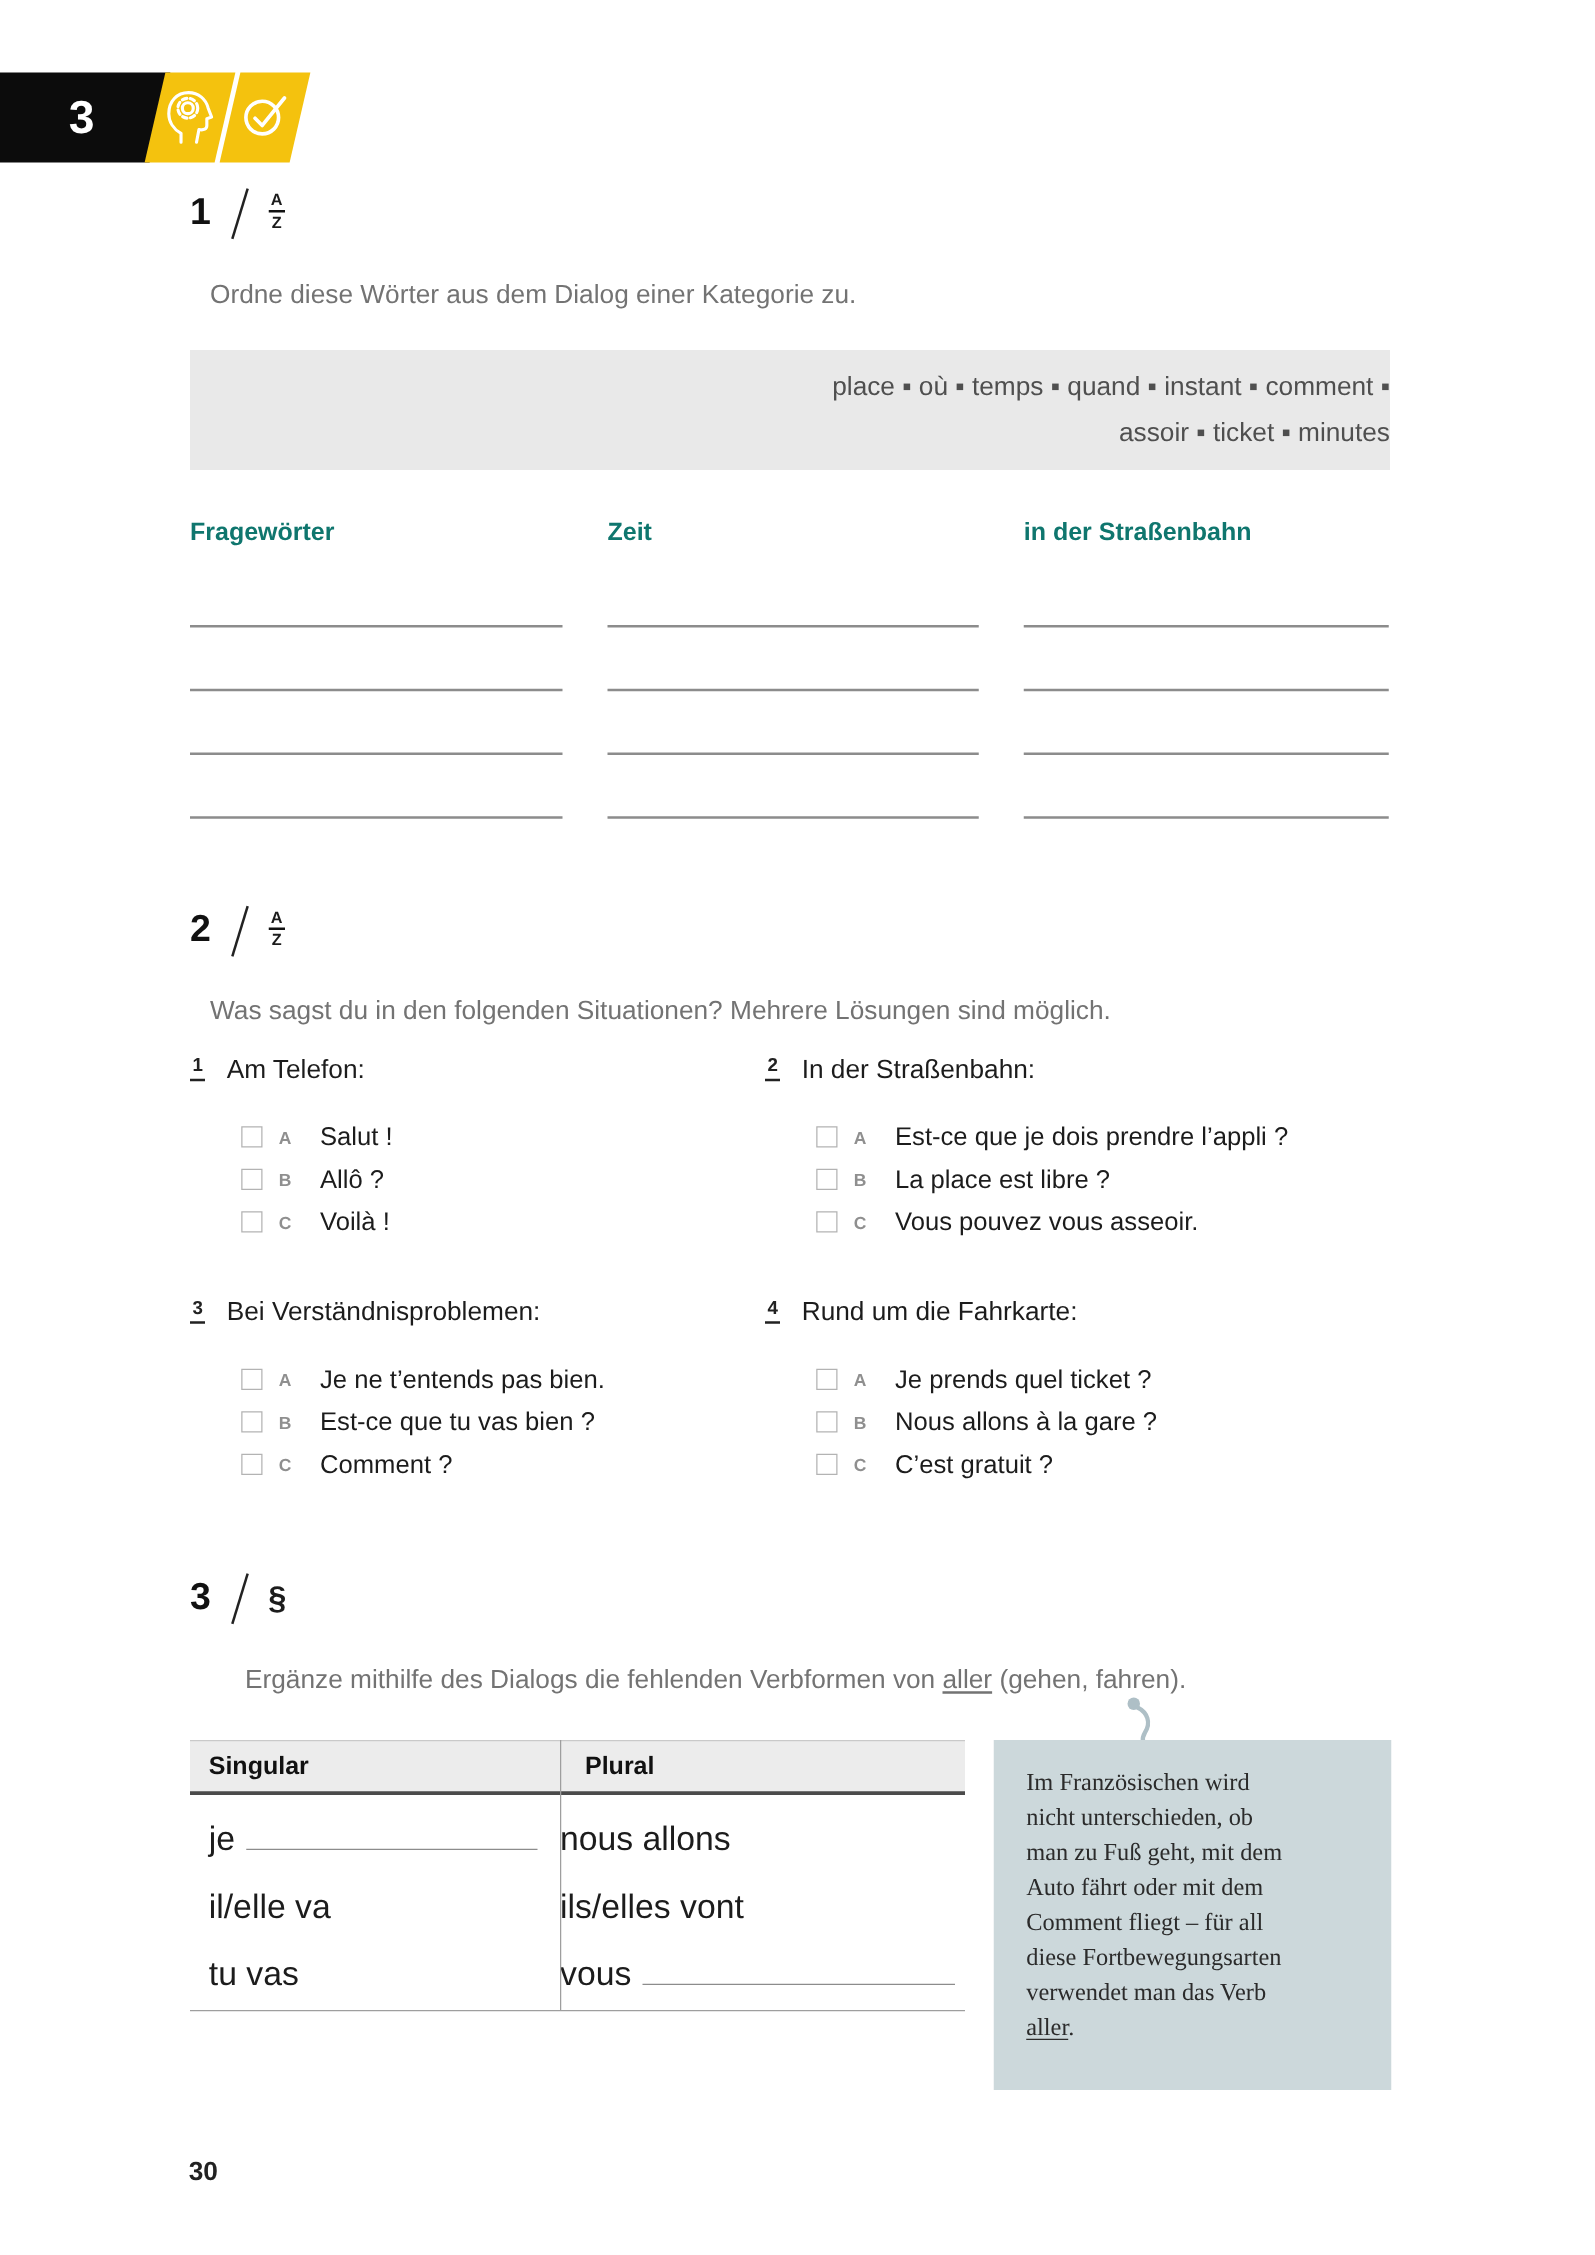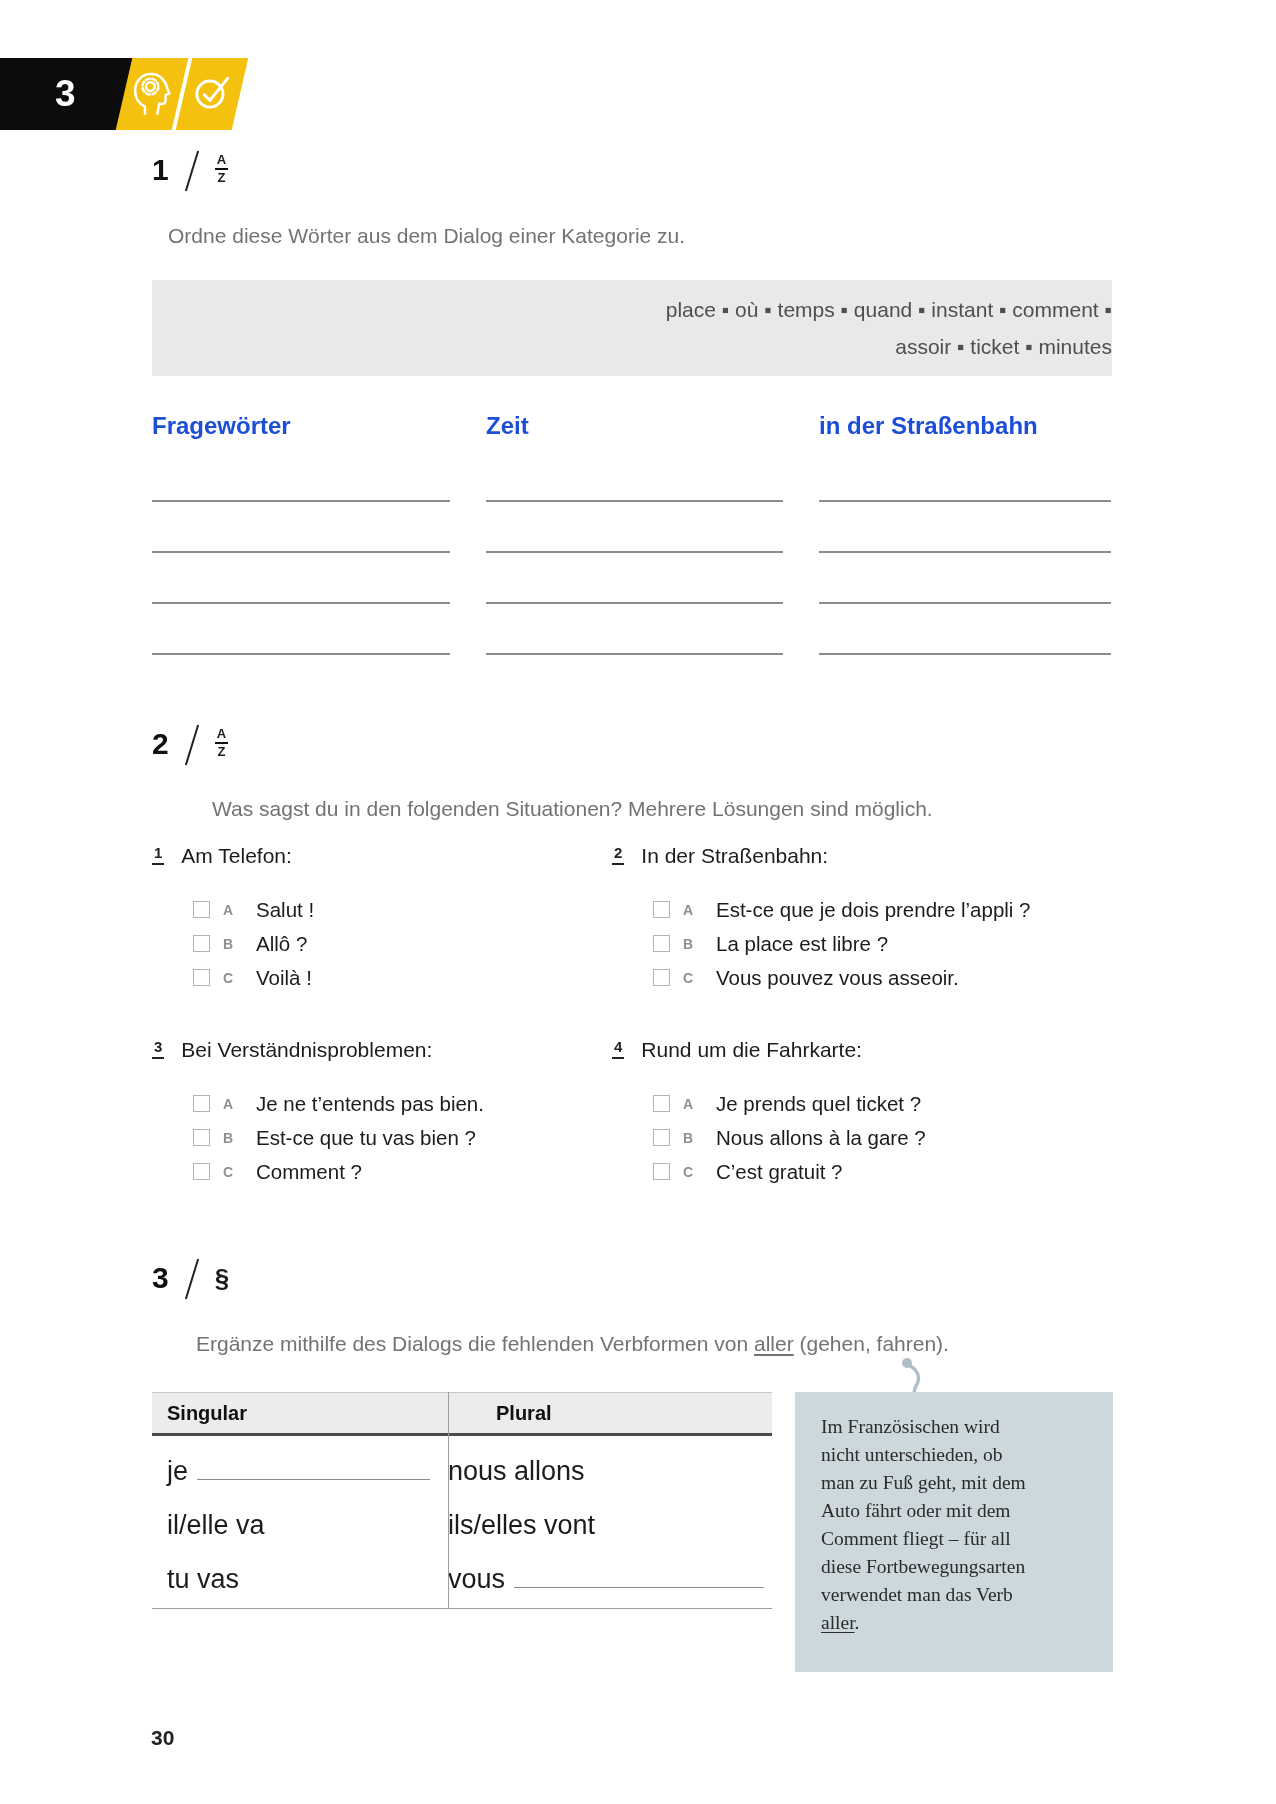--- a/index.html
+++ b/index.html
@@ -49,21 +49,21 @@
     position:absolute;left:152px;top:280px;width:960px;height:96px;
     background:#E9E9E9;display:flex;flex-direction:column;
     align-items:flex-end;justify-content:center;
     font-size:21px;line-height:37px;color:#4f4f4f;
   }
   .cat-cols{
     position:absolute;left:152px;top:413px;width:960px;height:260px;
     display:grid;grid-template-columns:298px 297px 292px;column-gap:36px;
   }
   .cat-col{position:relative;}
-  .cat-col .cat-label{font-size:24px;font-weight:bold;line-height:26px;color:#1d4ed8;}
+  .cat-col .cat-label{font-size:20px;font-weight:bold;line-height:26px;color:#0f766e;}
   .wline{position:absolute;left:0;right:0;border-top:2px solid #8c8c8c;}
   .wl1{top:87px;} .wl2{top:138px;} .wl3{top:189px;} .wl4{top:240px;}
   
   .sit-grid{
     position:absolute;left:152px;top:842px;width:960px;
     display:grid;grid-template-columns:460px 500px;row-gap:38px;
   }
   .sit-item .sit-head{display:flex;align-items:flex-start;gap:17px;margin-bottom:27px;}
   .sit-num{
     font-size:15px;font-weight:bold;line-height:18px;color:#222;
@@ -83,21 +83,20 @@
   .opt-text{font-size:20.5px;color:#1c1c1c;white-space:nowrap;}
   
   .vtable{
     position:absolute;left:152px;top:1392px;width:620px;height:216px;
     border-bottom:1px solid #9e9e9e;
   }
   .vt-head{
     display:flex;height:40px;background:#ECECEC;
     border-top:1px solid #c9c9c9;border-bottom:3px solid #4a4a4a;
     align-items:center;
-    gap:28px;
   }
   .vt-head .hcell{font-size:20px;font-weight:bold;color:#111;}
   .hc1{width:296px;padding-left:15px;box-sizing:border-box;}
   .hc2{padding-left:20px;}
   .vt-divider{position:absolute;top:0;bottom:0;left:296px;width:1px;background:#9e9e9e;}
   .vt-body .vrow{display:flex;height:54px;align-items:center;}
   .vt-body .vrow:first-child{margin-top:8px;}
   .vcell{display:flex;align-items:baseline;box-sizing:border-box;font-size:27px;color:#1c1c1c;}
   .vc1{width:296px;padding-left:15px;padding-right:18px;}
   .vc2{width:324px;padding-right:8px;}
@@ -184,21 +183,21 @@
 
   <div class="exheader" style="top:724px;">
     <span class="exnum">2</span>
     <span class="slash"></span>
     <span class="az">
       <span class="aztop">A</span>
       <span class="azbot">Z</span>
     </span>
   </div>
 
-  <div class="instr" style="top:795px;margin-left:44px;">Was sagst du in den folgenden Situationen? Mehrere Lösungen sind möglich.</div>
+  <div class="instr" style="top:795px;">Was sagst du in den folgenden Situationen? Mehrere Lösungen sind möglich.</div>
 
   <div class="sit-grid">
 
     <div class="sit-item">
       <div class="sit-head">
         <span class="sit-num">1</span>
         <span class="sit-label">Am Telefon:</span>
       </div>
       <div class="opt-list">
         <div class="opt">

